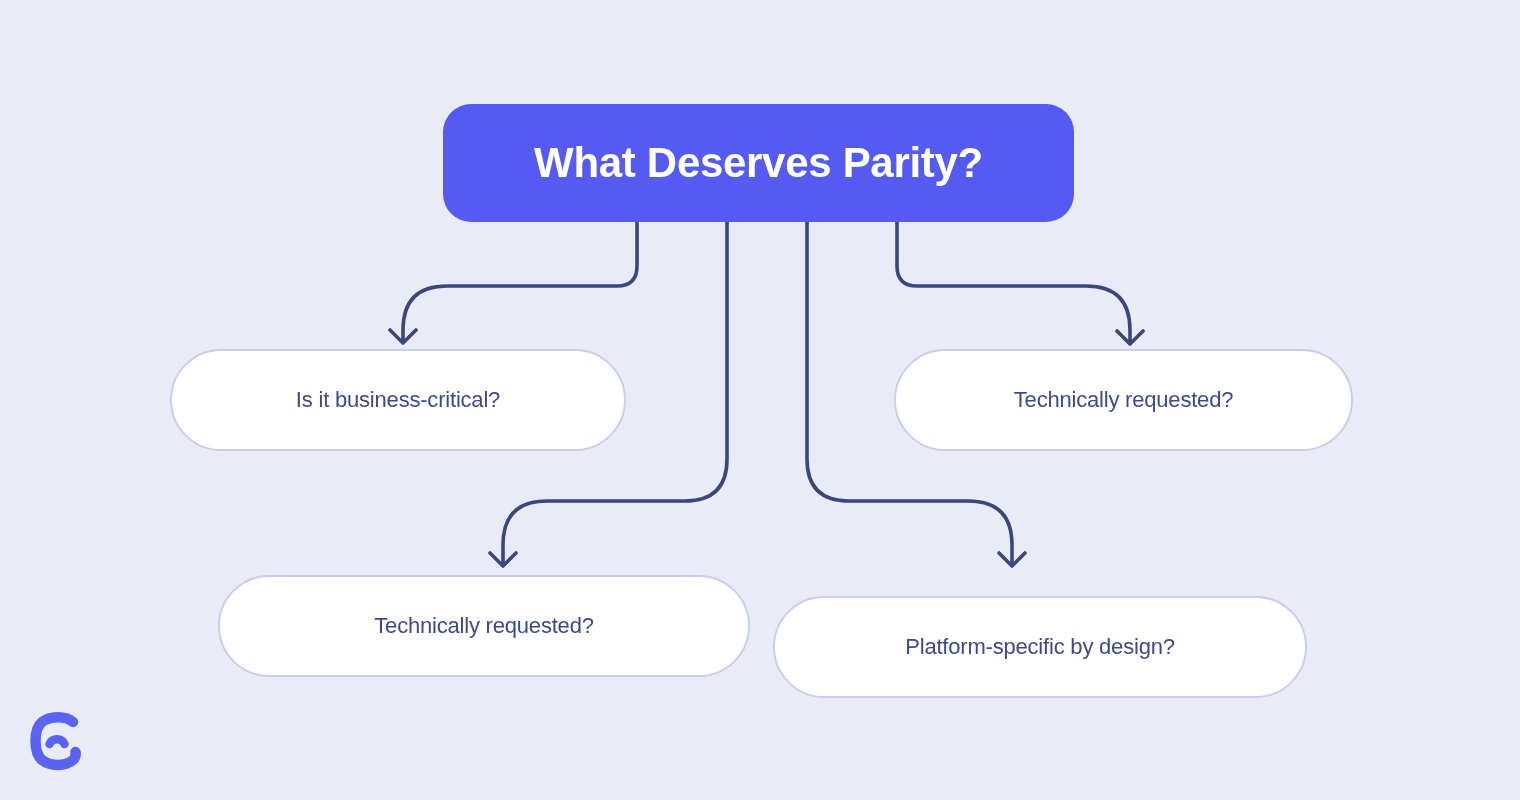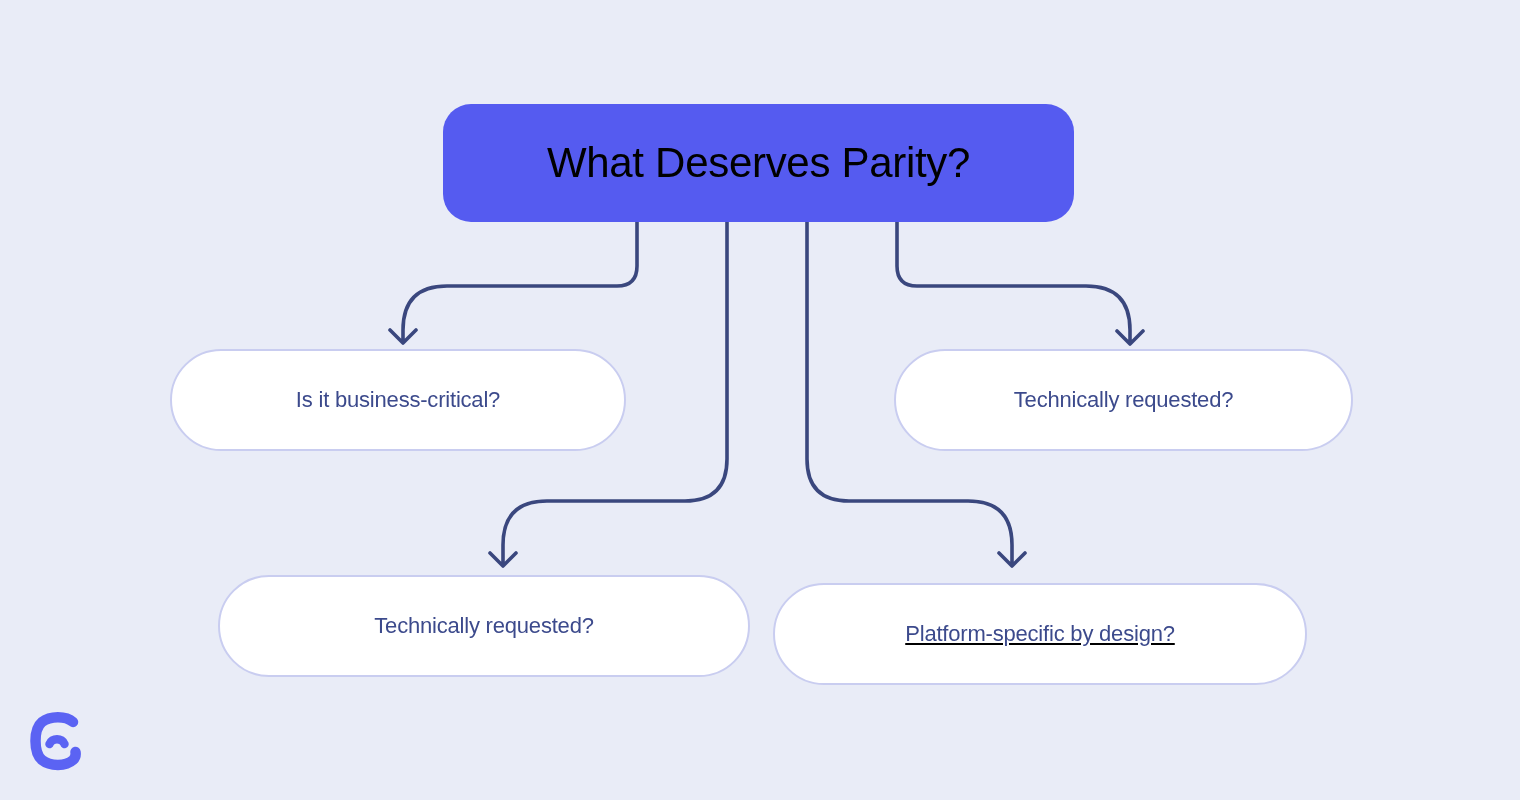--- a/index.html
+++ b/index.html
@@ -39,23 +39,23 @@
     top: 104px;
     width: 631px;
     height: 118px;
     background: var(--accent, #555bf0);
     border-radius: 28px;
     display: flex;
     align-items: center;
     justify-content: center;
   }
   .root-node .root-label {
-    color: #000000;
+    color: #ffffff;
     font-size: 42px;
-    font-weight: 400;
+    font-weight: 700;
     letter-spacing: -0.3px;
   }
   .leaf-node {
     position: absolute;
     height: 102px;
     background: var(--node-fill, #ffffff);
     border: 2px solid var(--node-border, #c9cdf0);
     border-radius: 53px;
     box-sizing: border-box;
     display: flex;
@@ -64,21 +64,21 @@
   }
   .leaf-node .leaf-label {
     color: var(--node-text, #3c4a8c);
     font-size: 22px;
     font-weight: 500;
     letter-spacing: -0.2px;
   }
   .node-1 { left: 170px; top: 349px; width: 456px; }
   .node-2 { left: 894px; top: 349px; width: 459px; }
   .node-3 { left: 218px; top: 575px; width: 532px; }
-  .node-4 { left: 773px; top: 583px; width: 534px; text-decoration: underline; }
+  .node-4 { left: 773px; top: 596px; width: 534px; }
   .brand-logo {
     position: absolute;
     left: 30px;
     top: 710px;
     width: 54px;
     height: 62px;
   }
   .brand-logo path {
     fill: none;
     stroke: var(--logo, #5b63f3);

